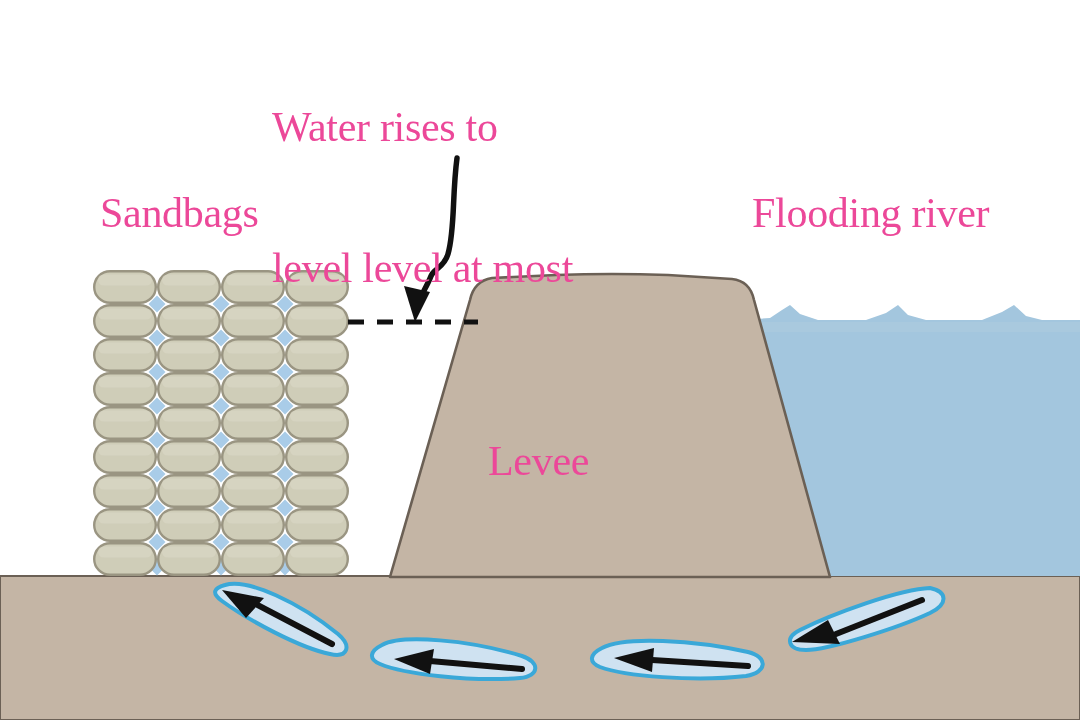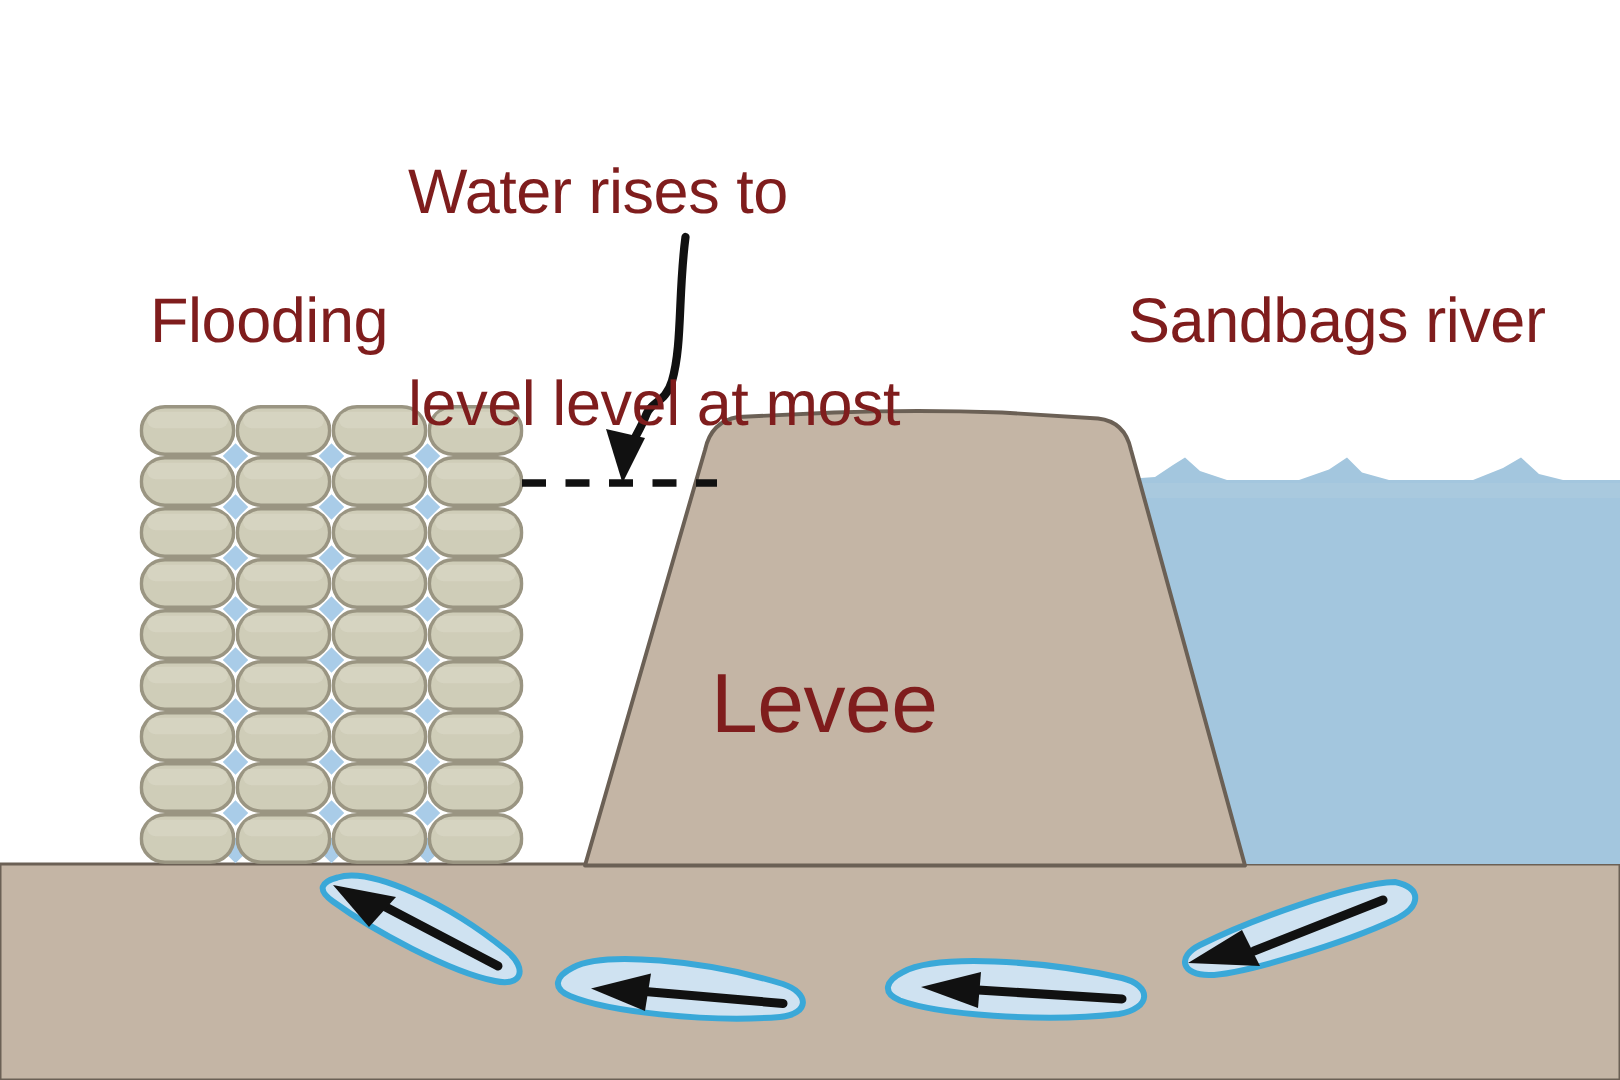--- a/index.html
+++ b/index.html
@@ -20,22 +20,22 @@
   }
   #scene {
     position: absolute;
     left: 0;
     top: 0;
     width: 1080px;
     height: 720px;
   }
   .lbl {
     position: absolute;
-    color: #7f1d1d;
-    font-family: Liberation Sans, sans-serif;
+    color: #ec4899;
+    font-family: Liberation Serif, serif;
     white-space: pre;
     line-height: 1.12;
     letter-spacing: -0.3px;
   }
   #callout-title {
     left: 272px;
     top: 10px;
     font-size: 42px;
     text-align: left;
   }
@@ -43,23 +43,23 @@
     left: 100px;
     top: 190px;
     font-size: 42px;
   }
   #label-river {
     left: 752px;
     top: 190px;
     font-size: 42px;
   }
   #label-levee {
-    left: 474px;
+    left: 488px;
     top: 438px;
-    font-size: 56px;
+    font-size: 42px;
     text-align: center;
   }
 </style>
 </head>
 <body>
 
 <div id="stage">
 
   <svg id="scene" viewBox="0 0 1080 720" xmlns="http://www.w3.org/2000/svg">
 
@@ -268,19 +268,19 @@
         <path d="M792,642 L828,620 L840,644 Z" fill="#111111"></path>
       </g>
     </g>
   </svg>
 
   <div class="lbl" id="callout-title">
     <div>Water rises to</div>
     <div>level level at most</div>
   </div>
 
-  <div class="lbl" id="label-sandbags">Flooding</div>
-
-  <div class="lbl" id="label-river">Sandbags river</div>
+  <div class="lbl" id="label-sandbags">Sandbags</div>
+
+  <div class="lbl" id="label-river">Flooding river</div>
 
   <div class="lbl" id="label-levee">Levee</div>
 
 </div>
 
 </body></html>

